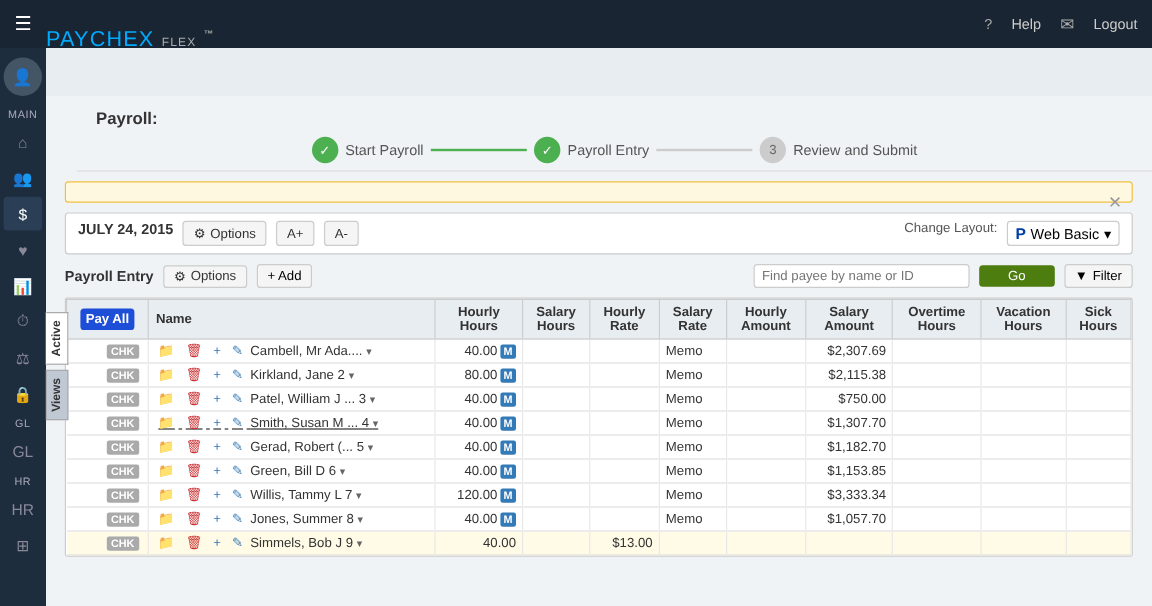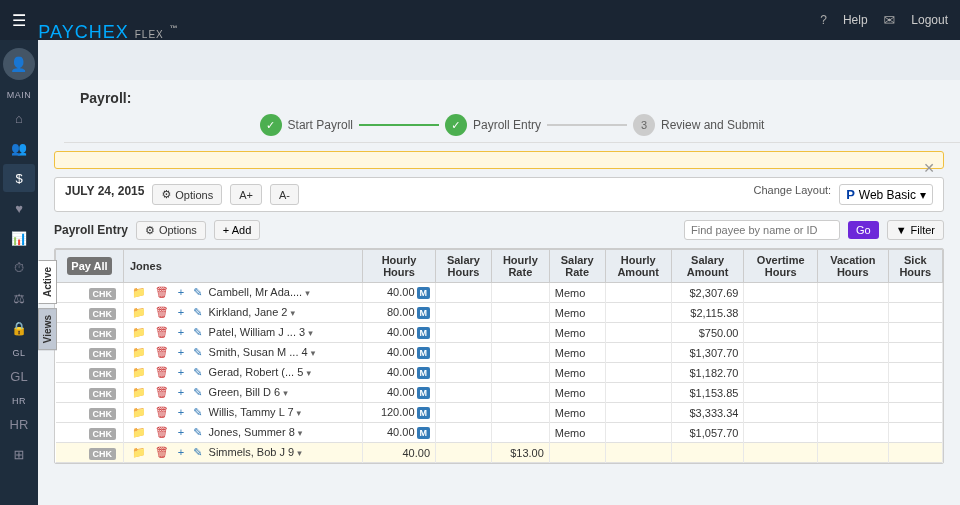--- a/index.html
+++ b/index.html
@@ -141,25 +141,25 @@
 
     
     .entry-bar {
       display: flex; align-items: center; gap: 8px;
       margin: 0 16px 4px 16px;
       padding: 4px 0;
     }
     .entry-label { font-size: 12px; font-weight: bold; color: #333; }
     .search-input {
       border: 1px solid #ccc; border-radius: 3px;
-      padding: 3px 6px; font-size: 11px; width: 156px;
+      padding: 3px 6px; font-size: 11px; width: 180px;
     }
     .go-btn {
-      background: #6d28d9; color: #fff; border: none;
-      border-radius: 3px; padding: 3px 8px; font-size: 11px;
+      background: #4d7c0f; color: #fff; border: none;
+      border-radius: 3px; padding: 3px 24px; font-size: 11px;
       cursor: pointer;
     }
     .filter-btn {
       background: #f5f5f5; border: 1px solid #ccc;
       border-radius: 3px; padding: 3px 8px; font-size: 11px;
       cursor: pointer; display: flex; align-items: center; gap: 4px;
     }
     .add-btn {
       background: #f5f5f5; border: 1px solid #ccc;
       border-radius: 3px; padding: 3px 8px; font-size: 11px;
@@ -191,21 +191,21 @@
     thead th.name-col { text-align: left; }
     tbody tr { border-bottom: 1px solid #e0e0e0; }
     tbody tr.highlighted { background: #fffbe6; }
     tbody td {
       padding: 3px 5px;
       border-right: 1px solid #e8e8e8;
       white-space: nowrap;
       color: #333;
     }
     .pay-all-btn {
-      background: #737373; color: #fff; border: none;
+      background: #1d4ed8; color: #fff; border: none;
       border-radius: 3px; padding: 3px 4px; font-size: 11px;
       cursor: pointer; font-weight: bold;
     }
     .btn-small {
       background: none; border: none; cursor: pointer;
       padding: 1px 3px; font-size: 11px; color: #555;
     }
     .icon-folder { color: #e8a020; }
     .icon-trash { color: #cc3333; }
     .icon-plus { color: #337ab7; }
@@ -341,21 +341,21 @@
     </button>
   </div>
 
   <div class="table-wrapper">
     <table>
       <thead>
         <tr>
           <th style="width:36px;">
             <button class="pay-all-btn">Pay All</button>
           </th>
-          <th class="name-col">Jones</th>
+          <th class="name-col">Name</th>
           <th>Hourly<br>Hours</th>
           <th>Salary<br>Hours</th>
           <th>Hourly<br>Rate</th>
           <th>Salary<br>Rate</th>
           <th>Hourly<br>Amount</th>
           <th>Salary<br>Amount</th>
           <th>Overtime<br>Hours</th>
           <th>Vacation<br>Hours</th>
           <th>Sick<br>Hours</th>
         </tr>
@@ -416,21 +416,21 @@
             <td class="numeric"></td>
             <td class="center">Memo</td>
             <td class="numeric"></td>
             <td class="numeric">$750.00</td>
             <td class="numeric"></td>
             <td class="numeric"></td>
             <td class="numeric"></td>
           </tr>
           <tr>
             <td style="text-align: center;"><span class="row-code row-code-chk">CHK</span></td>
-            <td style="min-width: 140px;">
+            <td style="min-width: 140px; text-decoration: underline;">
     <span class="btn-small icon-folder">📁</span>
     <span class="btn-small icon-trash">🗑</span>
     <span class="btn-small icon-plus">+</span>
     <span class="btn-small icon-pencil">✎</span>
     <span>Smith, Susan M ... 4</span>
     <span class="dropdown-arrow">▾</span>
   </td>
             <td class="numeric">40.00<span class="icon-m">M</span></td>
             <td class="numeric"></td>
             <td class="numeric"></td>

